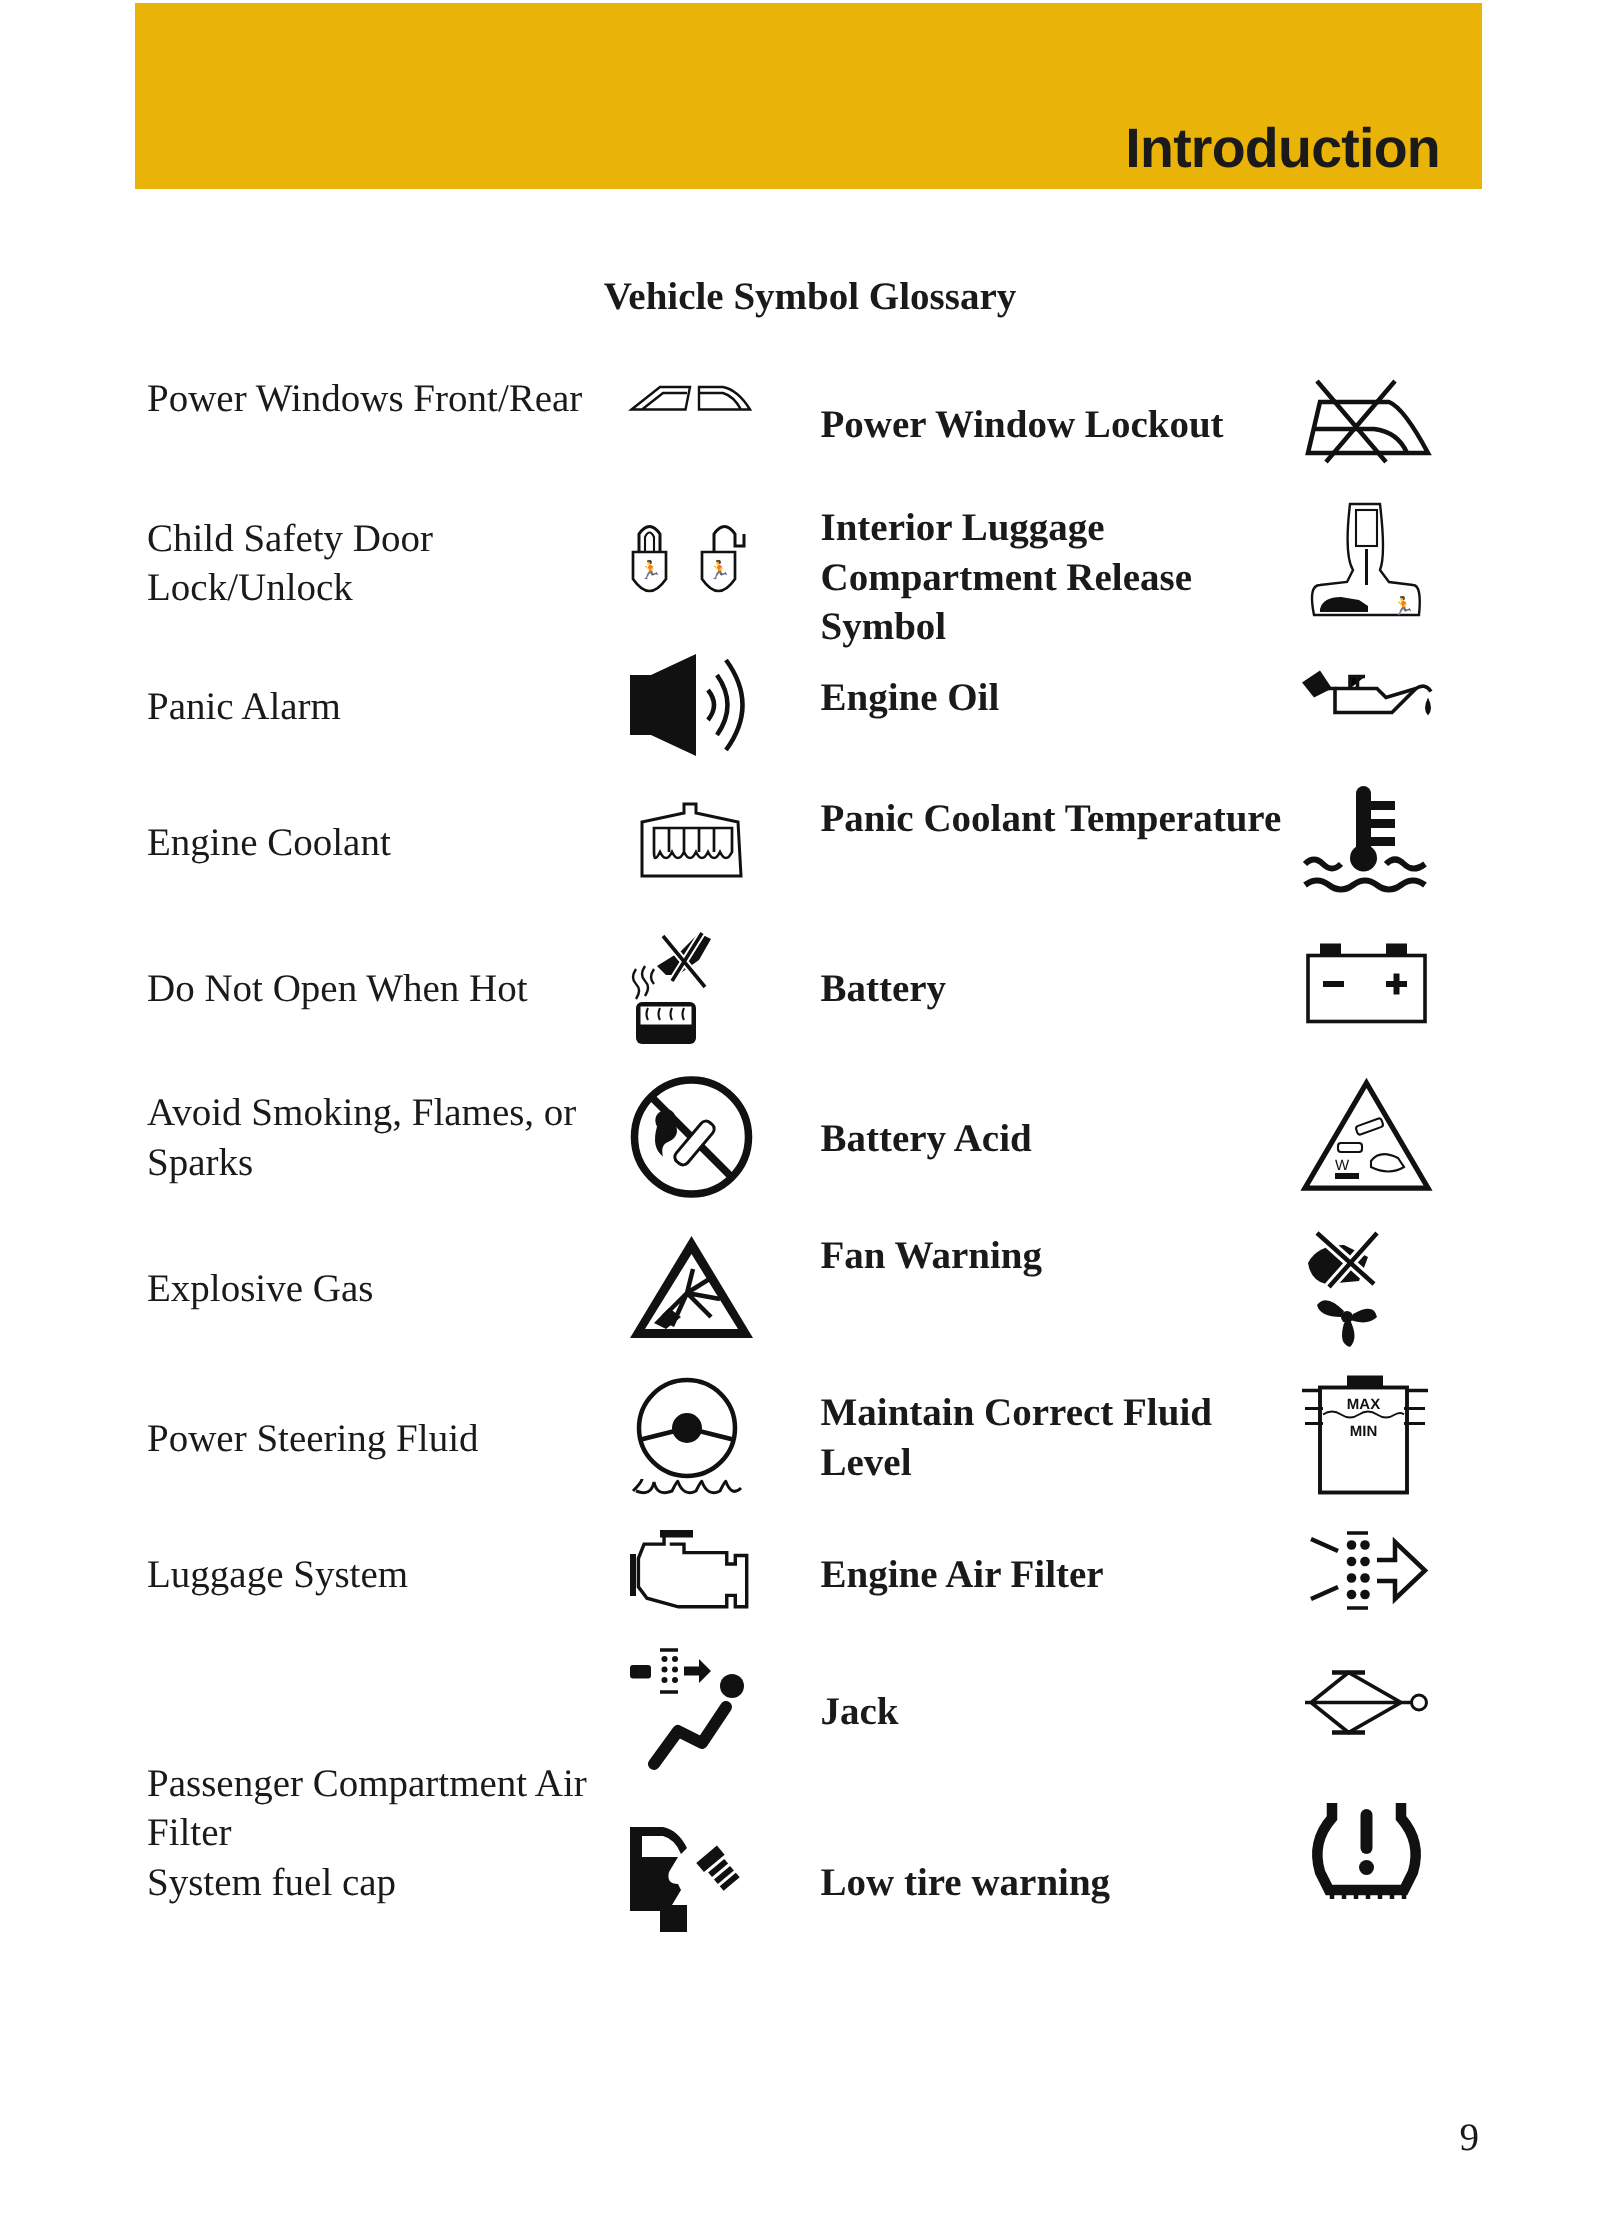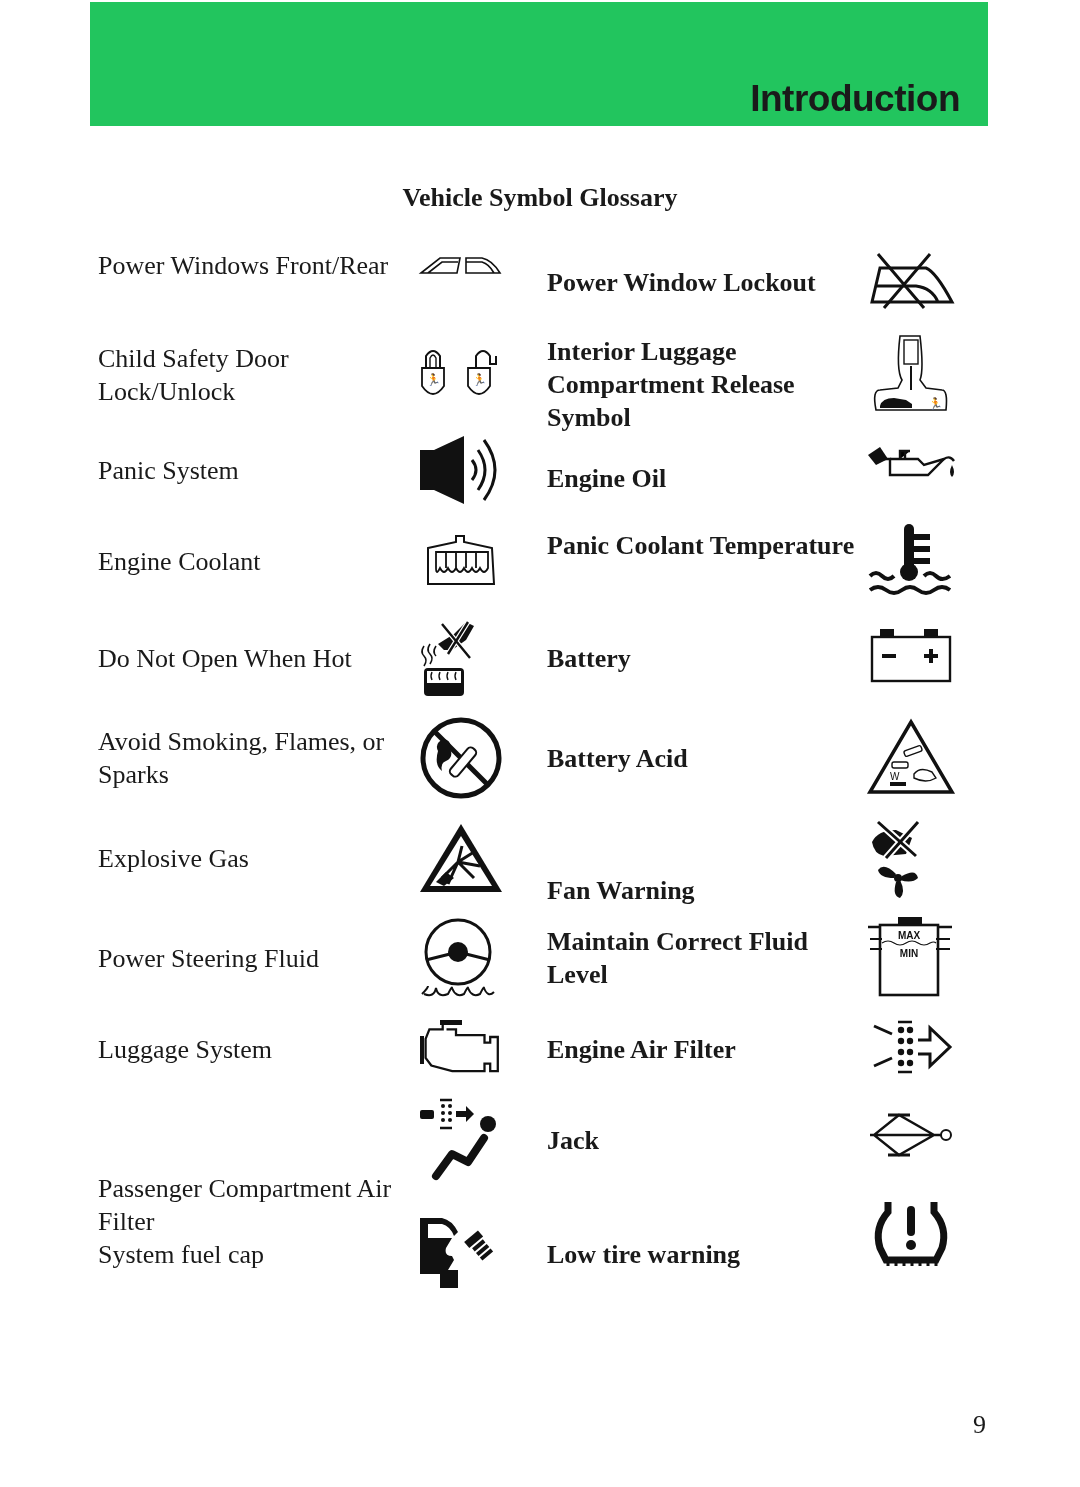--- a/index.html
+++ b/index.html
@@ -1,17 +1,17 @@
 <!DOCTYPE html>
 <html><head>
 <meta charset="utf-8">
 <style>
   html, body { margin:0; padding:0; background:#fff; }
   body { width:1080px; height:1487px; position:relative; overflow:hidden; font-family:"DejaVu Serif","Liberation Serif",serif; color:#1a1a1a; }
-  .header-band { position:absolute; left:90px; top:2px; width:898px; height:124px; background:#22c55e; }
+  .header-band { position:absolute; left:90px; top:2px; width:898px; height:124px; background:#eab308; }
   .header-title { position:absolute; right:28px; top:76px; font-family:"Liberation Sans",sans-serif; font-weight:bold; font-size:37px; color:#1a1a1a; letter-spacing:-0.5px; }
   .glossary-title { position:absolute; left:0; width:1080px; top:183px; text-align:center; font-family:"Liberation Serif",serif; font-weight:bold; font-size:26px; }
   .label { position:absolute; font-family:"Liberation Serif",serif; font-size:26px; line-height:33px; color:#1a1a1a; }
   .label.left { left:98px; width:310px;font-family:Liberation Serif, serif; }
   .label.right { left:547px; width:310px;font-weight:bold; }
   .icon { position:absolute; }
   .icon.left { left:418px; width:86px; }
   .icon.right { left:866px; width:90px; }
   .page-number { position:absolute; left:973px; top:1410px; font-family:"Liberation Serif",serif; font-size:26px; }
   svg { display:block; }
@@ -56,30 +56,30 @@
 <div class="icon right" style="top:330px">
   <svg width="90" height="86" viewBox="0 0 90 86">
       <path d="M34 6 L54 6 Q58 40 54 50 L60 58 L76 60 Q82 60 80 80 L10 80 Q6 60 14 60 L32 58 L36 50 Q30 40 34 6 Z" fill="#fff" stroke="#111" stroke-width="1.6"></path>
       <rect x="38" y="10" width="14" height="24" fill="#fff" stroke="#111" stroke-width="1.4"></rect>
       <path d="M45 36 L45 60" stroke="#111" stroke-width="2"></path>
       <path d="M14 76 Q16 68 28 68 L40 70 L46 74 L46 78 L14 78 Z" fill="#111"></path>
       <text x="62" y="78" font-size="12" fill="#111">🏃</text>
     </svg>
 </div>
 
-<div class="label left" style="top:454px">Panic System</div>
+<div class="label left" style="top:454px">Panic Alarm</div>
 <div class="icon left" style="top:434px">
   <svg width="86" height="72" viewBox="0 0 86 72">
       <path d="M2 16 L16 16 L46 2 L46 70 L16 56 L2 56 Z" fill="#111"></path>
       <path d="M54 26 Q62 36 54 46" fill="none" stroke="#111" stroke-width="3"></path>
       <path d="M60 16 Q74 36 60 56" fill="none" stroke="#111" stroke-width="3"></path>
       <path d="M66 6 Q88 36 66 66" fill="none" stroke="#111" stroke-width="3"></path>
     </svg>
 </div>
-<div class="label right" style="top:462px">Engine Oil</div>
+<div class="label right" style="top:448px">Engine Oil</div>
 <div class="icon right" style="top:443px">
   <svg width="90" height="40" viewBox="0 0 90 40">
       <path d="M2 12 L14 4 L22 16 L10 22 Z" fill="#111"></path>
       <path d="M18 16 L24 16 L24 32 L62 32 L78 16 Q84 12 88 18" fill="none" stroke="#111" stroke-width="2.4"></path>
       <path d="M24 16 L52 16 L58 22 L78 16" fill="none" stroke="#111" stroke-width="2.4"></path>
       <path d="M34 16 L34 8 L44 8 M39 8 L39 16" stroke="#111" stroke-width="2.4"></path>
       <path d="M86 22 Q82 30 86 34 Q90 30 86 22 Z" fill="#111"></path>
     </svg>
 </div>
 
@@ -150,21 +150,21 @@
 
 <div class="label left" style="top:842px">Explosive Gas</div>
 <div class="icon left" style="top:820px">
   <svg width="86" height="76" viewBox="0 0 86 76">
       <path d="M43 4 L84 72 L2 72 Z" fill="#111"></path>
       <path d="M43 16 L74 66 L12 66 Z" fill="#fff"></path>
       <path d="M24 58 L40 42 M40 42 L44 26 M40 42 L56 32 M40 42 L62 46 M40 42 L56 58 M40 42 L30 64" stroke="#111" stroke-width="3"></path>
       <path d="M18 62 L28 52 L36 58 L26 66 Z" fill="#111"></path>
     </svg>
 </div>
-<div class="label right" style="top:874px">Fan Warning</div>
+<div class="label right" style="top:820px">Fan Warning</div>
 <div class="icon right" style="top:816px">
   <svg width="90" height="82" viewBox="0 0 90 82">
       <path d="M6 26 Q12 14 30 14 L46 22 L40 38 L18 40 Q8 38 6 26 Z" fill="#111"></path>
       <path d="M12 6 L50 40 M52 6 L20 42" stroke="#fff" stroke-width="7"></path>
       <path d="M12 6 L50 40 M52 6 L20 42" stroke="#111" stroke-width="3"></path>
       <circle cx="32" cy="62" r="4" fill="#111"></circle>
       <path d="M30 58 Q18 46 12 54 Q14 62 28 62 Z M36 60 Q50 52 52 62 Q46 68 34 64 Z M30 66 Q26 80 34 82 Q40 76 34 64 Z" fill="#111"></path>
     </svg>
 </div>
 

